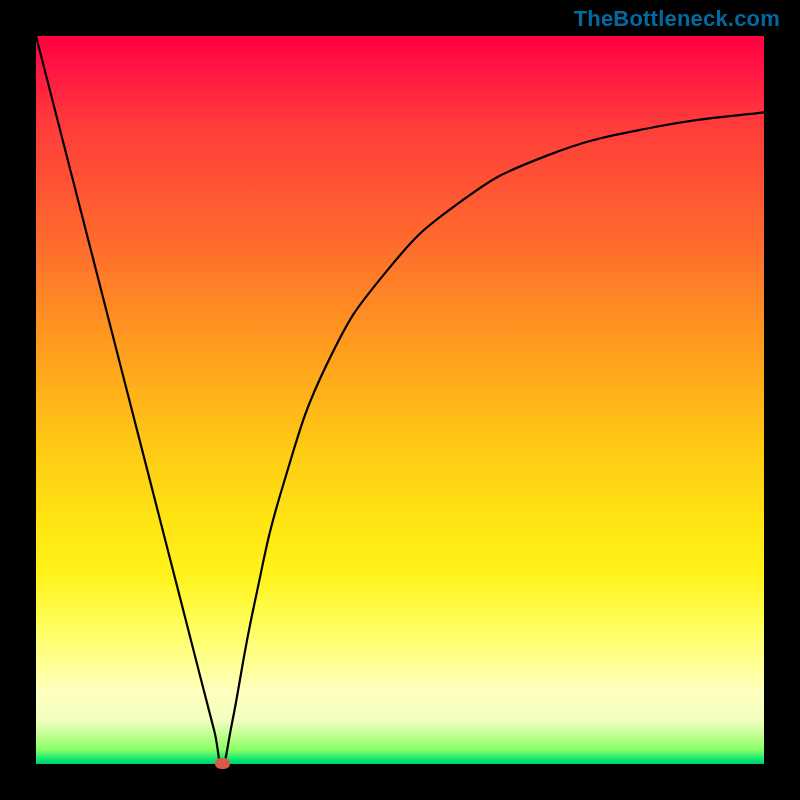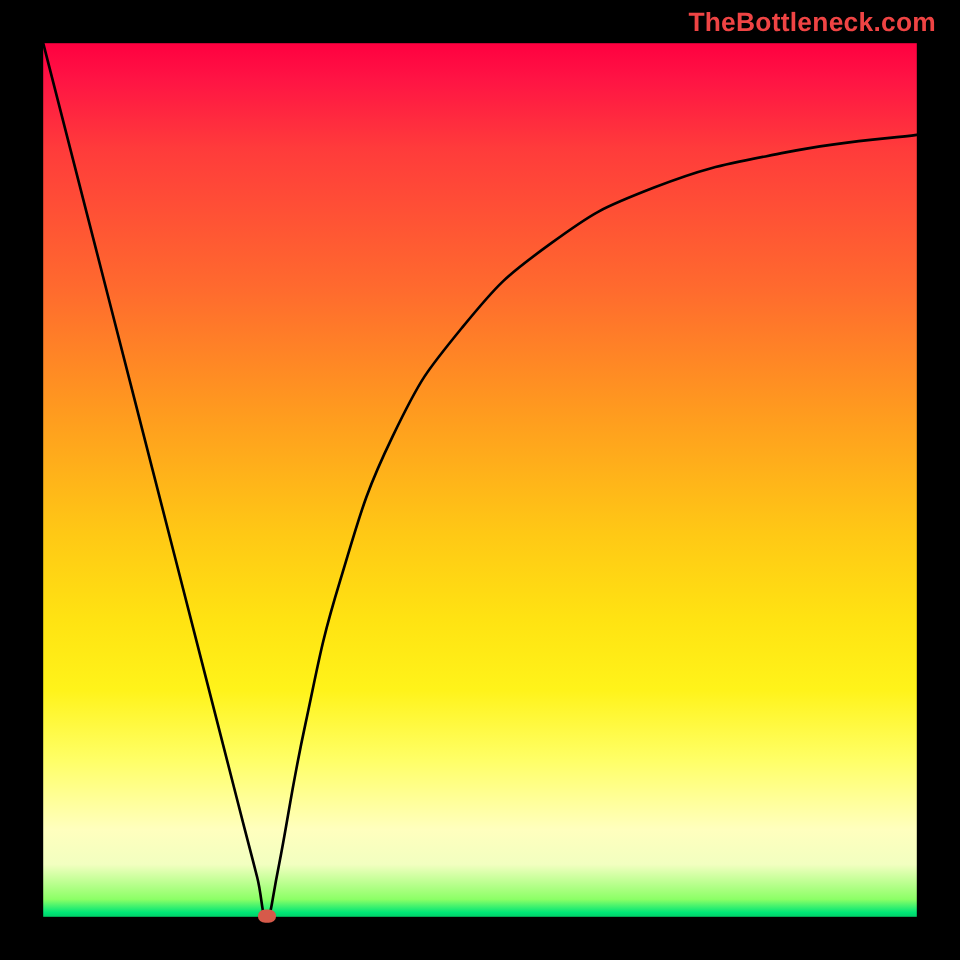--- a/index.html
+++ b/index.html
@@ -14,21 +14,21 @@
   .frame {
     position: relative;
     width: 800px;
     height: 800px;
     background: #000;
   }
   .watermark {
     position: absolute;
     top: 6px;
     right: 20px;
-    color: #ef4444;
+    color: #0369a1;
     font-size: 22px;
     font-weight: 700;
     letter-spacing: 0.2px;
     z-index: 20;
     user-select: none;
     text-align: right;
   }
   
   .plot {
     position: absolute;

